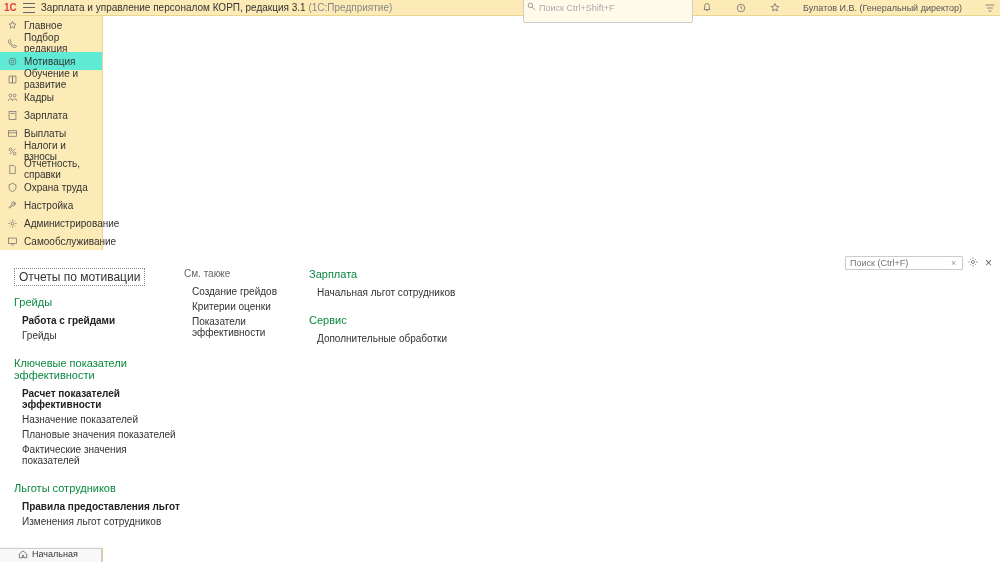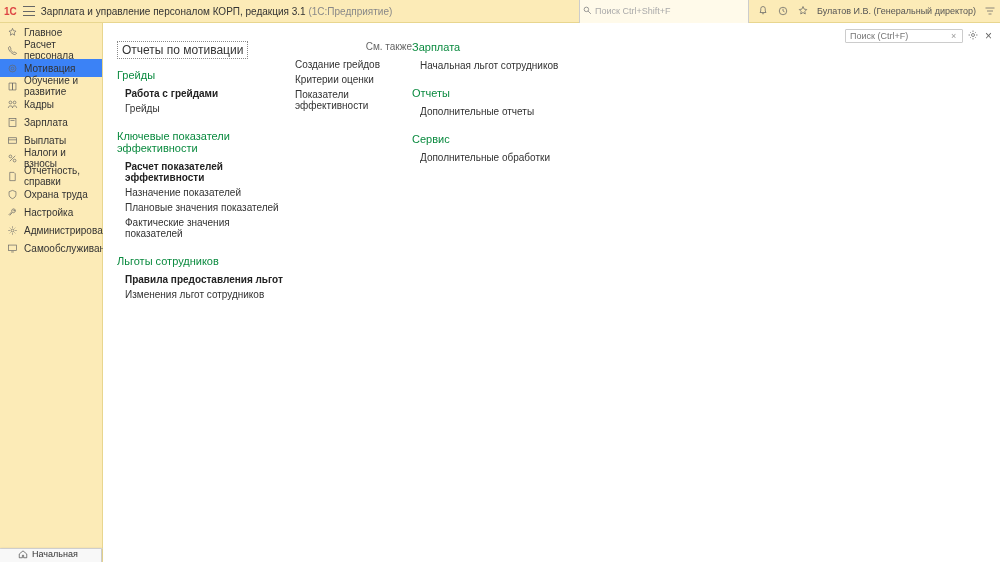--- a/index.html
+++ b/index.html
@@ -1,56 +1,56 @@
 <!DOCTYPE html>
 <html><head>
 <meta charset="utf-8">
 <style>
   * { box-sizing: border-box; margin: 0; padding: 0; }
   body { font-family: Arial, sans-serif; font-size: 11px; color: #333; background: #fff; width: 1000px; height: 562px; overflow: hidden; }
   
-  .titlebar { height: 23px; background: #fcebb7; display: flex; align-items: center; padding: 0 4px; border-bottom: 1px solid #e8d68f; }
+  .titlebar { height: 16px; background: #fcebb7; display: flex; align-items: center; padding: 0 4px; border-bottom: 1px solid #e8d68f; }
   .titlebar-left { display: flex; align-items: center; gap: 6px; flex: 1; }
   .logo { color: #d44; font-weight: bold; font-size: 10px; }
   .hamburger { width: 12px; height: 10px; display: flex; flex-direction: column; justify-content: space-between; cursor: pointer; }
   .hamburger span { height: 1px; background: #666; }
   .app-title { font-size: 10px; color: #333; }
   .app-subtitle { color: #888; }
   .titlebar-search { width: 170px; height: 12px; border: 1px solid #ccc; background: #fffaea; display: flex; align-items: center; padding: 14px 3px; font-size: 9px; color: #aaa; border-radius: 2px; }
   .titlebar-search .search-ic { margin-right: 3px; font-size: 9px; }
-  .titlebar-right { display: flex; align-items: center; gap: 8px; margin-left: 8px; }
+  .titlebar-right { display: flex; align-items: center; gap: 22px; margin-left: 8px; }
   .tb-icon { width: 12px; height: 12px; display: flex; align-items: center; justify-content: center; font-size: 10px; color: #666; cursor: pointer; }
   .user-label { font-size: 9px; color: #555; }
   
-  .main { display: flex; height: 534px; }
+  .main { display: flex; height: 534px; flex-direction: column; }
   
   .sidebar { width: 103px; background: #fcebb7; border-right: 1px solid #e8d68f; display: flex; flex-direction: column; }
   .sidebar-item { display: flex; align-items: center; gap: 6px; padding: 4px 6px; font-size: 10px; color: #333; cursor: pointer; height: 18px; }
-  .sidebar-item.active { background: #3b82f6; }
+  .sidebar-item.active { background: #5eead4; }
   .sb-icon { width: 12px; height: 12px; display: flex; align-items: center; justify-content: center; font-size: 10px; color: #666; flex-shrink: 0; }
   .sb-icon svg { width: 11px; height: 11px; }
   
   .content { flex: 1; background: #fff; position: relative; padding: 18px 14px; }
   
   .content-search { position: absolute; top: 6px; right: 8px; display: flex; align-items: center; gap: 4px; }
   .content-search input { width: 118px; height: 14px; border: 1px solid #ccc; border-radius: 1px; padding: 0 14px 0 4px; font-size: 9px; color: #aaa; }
   .cs-clear { position: absolute; left: 106px; font-size: 9px; color: #999; cursor: pointer; }
   .cs-gear { font-size: 11px; color: #666; cursor: pointer; }
   .cs-close { font-size: 12px; color: #666; cursor: pointer; margin-left: 2px; }
   
   .columns { display: flex; gap: 0; }
   .col { display: flex; flex-direction: column; }
   .col1 { width: 170px; }
   .col2 { width: 125px; }
   .col3 { width: 180px; }
   
   .top-link-box { display: inline-block; border: 1px dotted #888; padding: 1px 4px; font-size: 12px; color: #333; margin-bottom: 10px; cursor: pointer; }
   
   .section-header { color: #0a8a3f; font-size: 11px; margin-bottom: 5px; margin-top: 0; }
-  .section-header.small { color: #666; font-size: 10px; text-align: right; }
+  .section-header.small { color: #666; font-size: 10px; }
   .link { font-size: 10px; color: #333; padding: 2px 0 2px 8px; cursor: pointer; }
   .link.bold { font-weight: bold; color: #222; }
   .group { margin-bottom: 14px; }
   
   .footer { position: absolute; bottom: 0; left: 0; width: 103px; height: 14px; background: #fff; border-top: 1px solid #ddd; border-right: 1px solid #e8d68f; display: flex; align-items: center; }
   .footer-tab { height: 100%; display: flex; align-items: flex-start; gap: 4px; padding: 0 18px; font-size: 9px; color: #333; border-right: 1px solid #ccc; background: #f8f8f8; cursor: pointer; box-shadow: 0 -1px 2px rgba(0,0,0,0.1); }
   .home-ic { font-size: 10px; }
 </style>
 </head>
 <body>
@@ -112,21 +112,21 @@
           </svg>
         </span>
       <span>Главное</span>
     </div>
     <div class="sidebar-item">
       <span class="sb-icon">
           <svg viewBox="0 0 16 16">
             <path d="M4 2l2 4-1 1 4 4 1-1 4 2-2 2c-4 0-10-6-10-10z" fill="none" stroke="#666" stroke-width="1"></path>
           </svg>
         </span>
-      <span>Расчет персонала</span>
+      <span>Подбор редакция</span>
     </div>
     <div class="sidebar-item active">
       <span class="sb-icon">
           <svg viewBox="0 0 16 16">
             <circle cx="8" cy="8" r="5" fill="none" stroke="#666" stroke-width="1"></circle>
             <circle cx="8" cy="8" r="2" fill="none" stroke="#666" stroke-width="1"></circle>
           </svg>
         </span>
       <span>Мотивация</span>
     </div>
@@ -263,24 +263,20 @@
           <div class="link">Показатели эффективности</div>
         </div>
       </div>
 
       <div class="col col3">
         <div class="group">
           <div class="section-header">Зарплата</div>
           <div class="link">Начальная льгот сотрудников</div>
         </div>
         <div class="group">
-          <div class="section-header">Отчеты</div>
-          <div class="link">Дополнительные отчеты</div>
-        </div>
-        <div class="group">
           <div class="section-header">Сервис</div>
           <div class="link">Дополнительные обработки</div>
         </div>
       </div>
     </div>
   </div>
 </div>
 
 <div class="footer">
   <div class="footer-tab">

